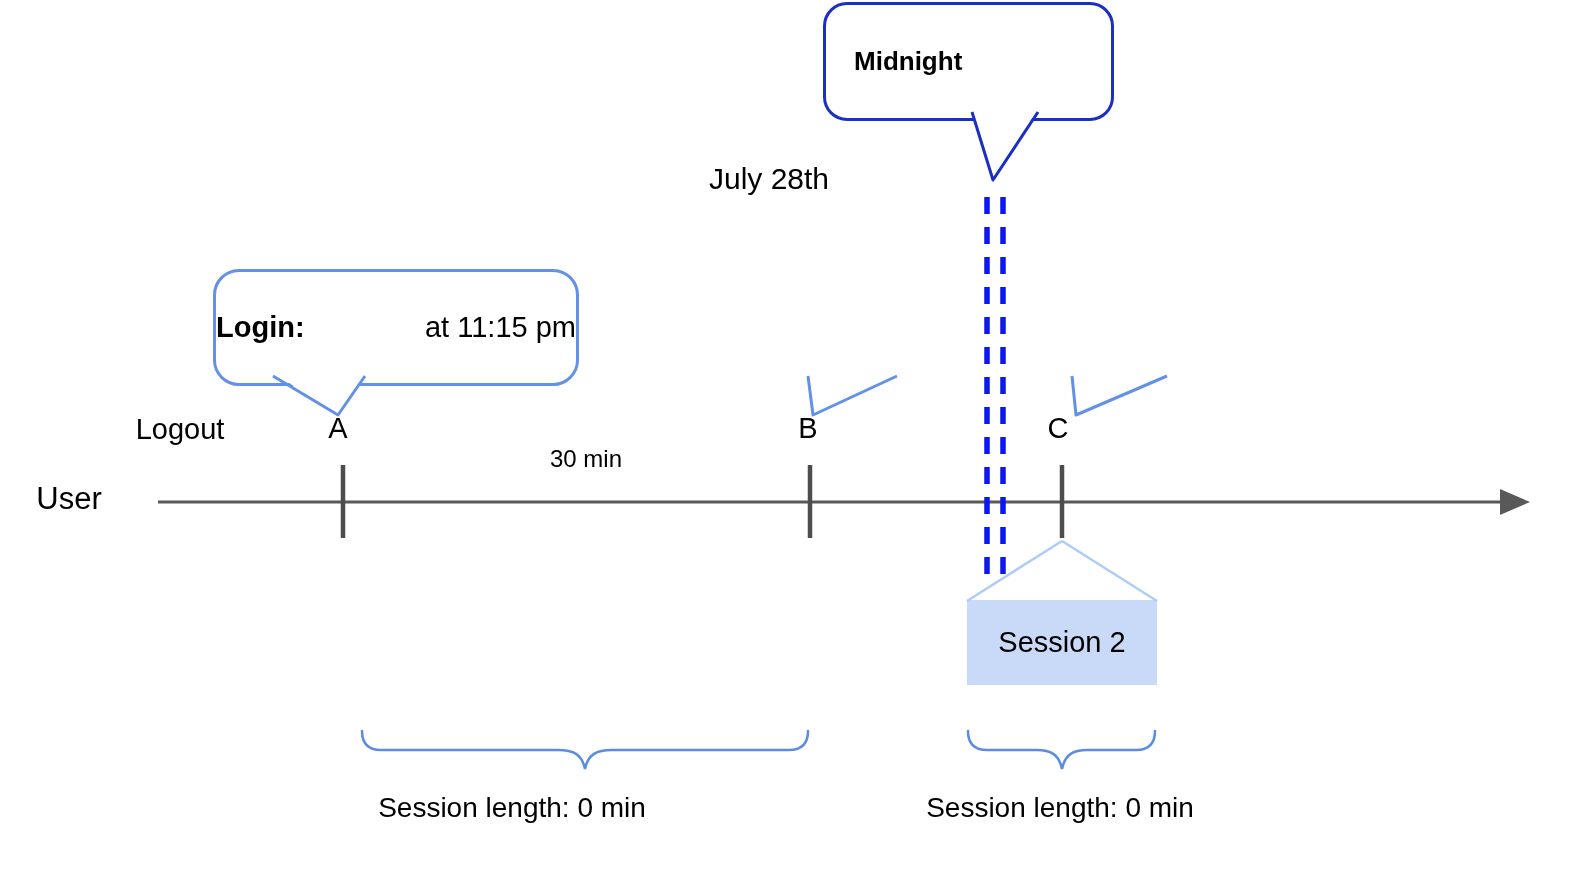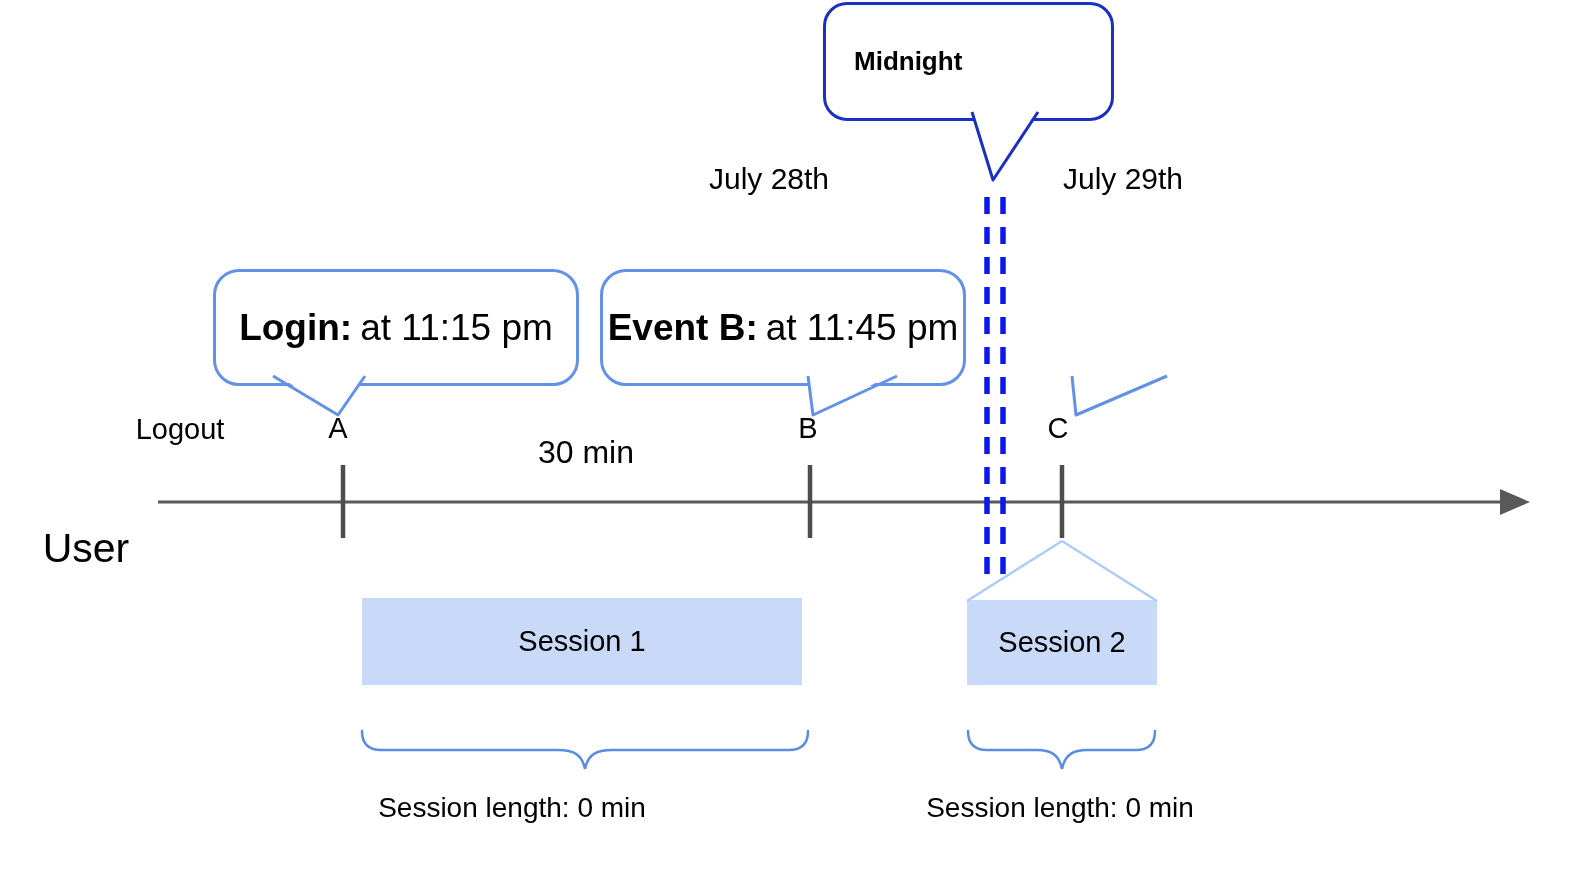--- a/index.html
+++ b/index.html
@@ -33,23 +33,23 @@
     line-height: 1.1;
     text-align: center;
     white-space: nowrap;
     color: var(--text-color);
   }
   .bubble {
     position: absolute;
     background: #ffffff;
     display: flex;
     align-items: center;
-    justify-content: center;
+    justify-content: space-between;
     gap: 8px;
-    font-size: 37px;
+    font-size: 29px;
     white-space: nowrap;
     z-index: 1;
   }
   .bubble.light {
     border: 3px solid var(--callout-border);
     border-radius: 26px;
   }
   .bubble.dark {
     border: 3px solid var(--midnight-border);
     border-radius: 24px;
@@ -88,43 +88,35 @@
 </head>
 <body>
 
 <div class="canvas">
 
   <div class="bubble dark" style="left:823px; top:2px; width:257px; height:113px;">
     <span>Midnight</span>
   </div>
 
   <div class="abs label" style="left:644px; top:162px; width:250px; font-size:30px;text-align:center;">July 28th</div>
-  <div class="abs label" style="left:998px; top:162px; width:250px; font-size:30px;">July 29th</div>
 
   <div class="bubble light" style="left:213px; top:269px; width:360px; height:111px;">
     <span class="b">Login:</span>
     <span>at 11:15 pm</span>
   </div>
-  <div class="bubble light" style="left:600px; top:269px; width:360px; height:111px;">
-    <span class="b">Event B:</span>
-    <span>at 11:45 pm</span>
-  </div>
 
   <div class="abs label" style="left:120px; top:414px; width:120px;">Logout</div>
-  <div class="abs label" style="left:36px; top:482px; width:100px; font-size:41px;margin-top:44px;">User</div>
+  <div class="abs label" style="left:19px; top:482px; width:100px; font-size:31px;">User</div>
 
   <div class="abs label" style="left:313px; top:413px; width:50px;">A</div>
   <div class="abs label" style="left:783px; top:413px; width:50px;">B</div>
   <div class="abs label" style="left:1033px; top:413px; width:50px;">C</div>
 
-  <div class="abs label" style="left:526px; top:435px; width:120px; font-size:32px;">30 min</div>
+  <div class="abs label" style="left:526px; top:446px; width:120px; font-size:24px;">30 min</div>
 
-  <div class="session-box" style="left:362px; top:598px; width:440px; height:87px;">
-    <span>Session 1</span>
-  </div>
   <div class="session-box" style="left:967px; top:600px; width:190px; height:85px;">
     <span>Session 2</span>
   </div>
 
   <div class="abs label" style="left:362px; top:793px; width:300px; font-size:28px;">Session length: 0 min</div>
   <div class="abs label" style="left:905px; top:793px; width:310px; font-size:28px;">Session length: 0 min</div>
 
   <svg id="overlay" viewBox="0 0 1596 870">
 
     <line class="axis-line" x1="158" y1="502" x2="1505" y2="502"></line>

